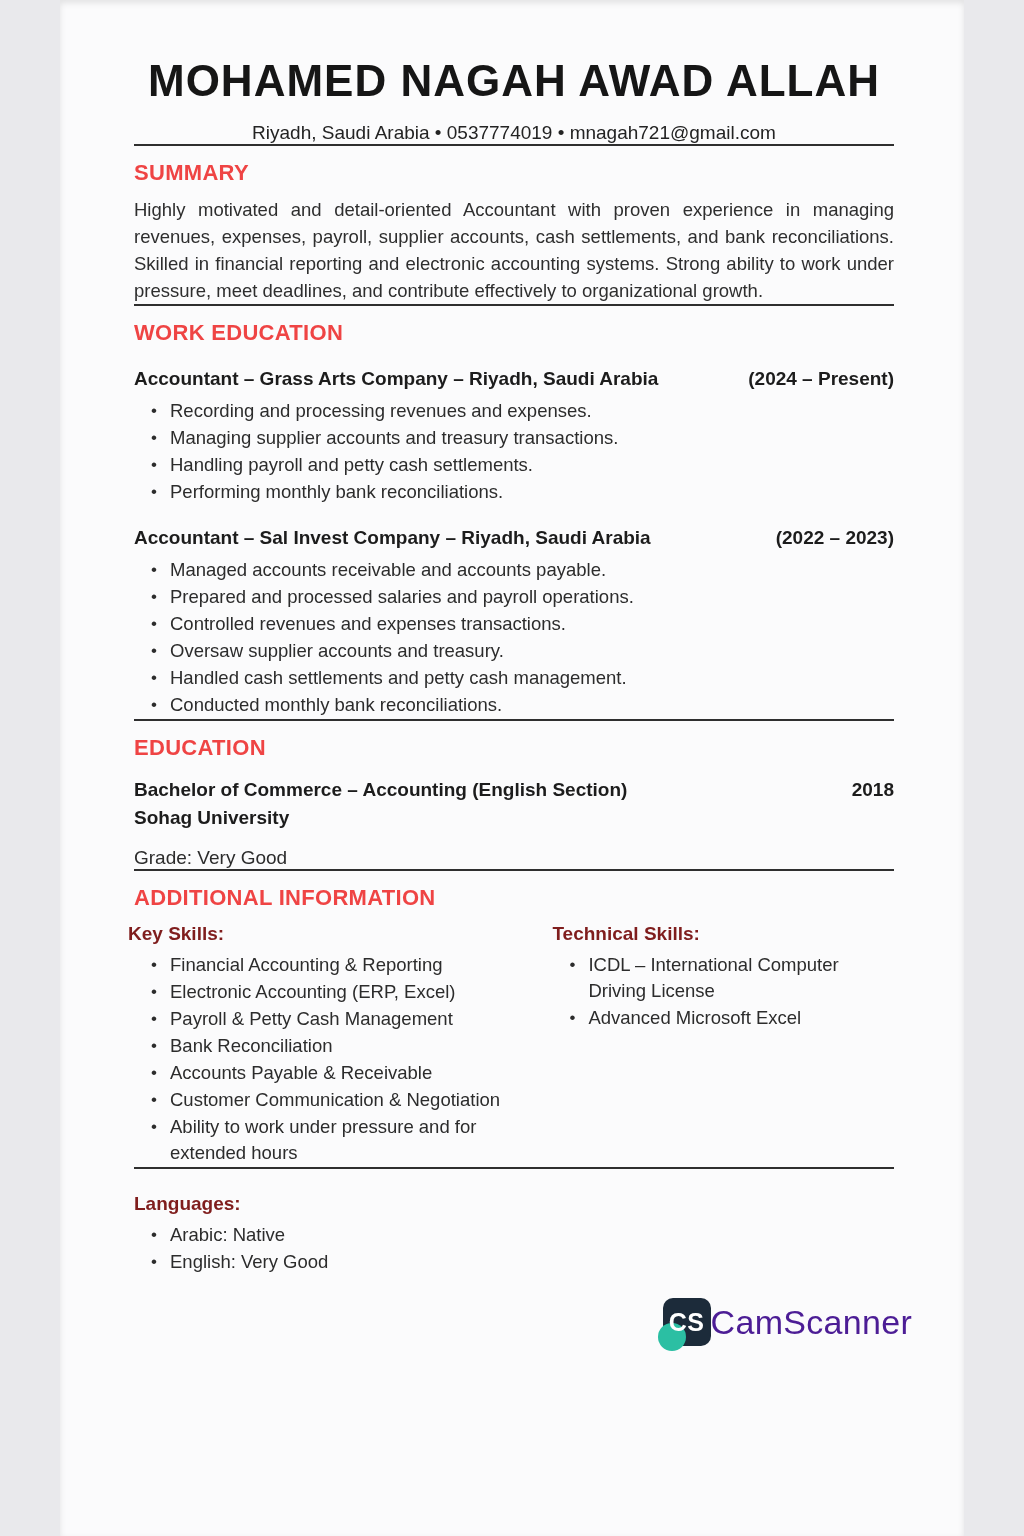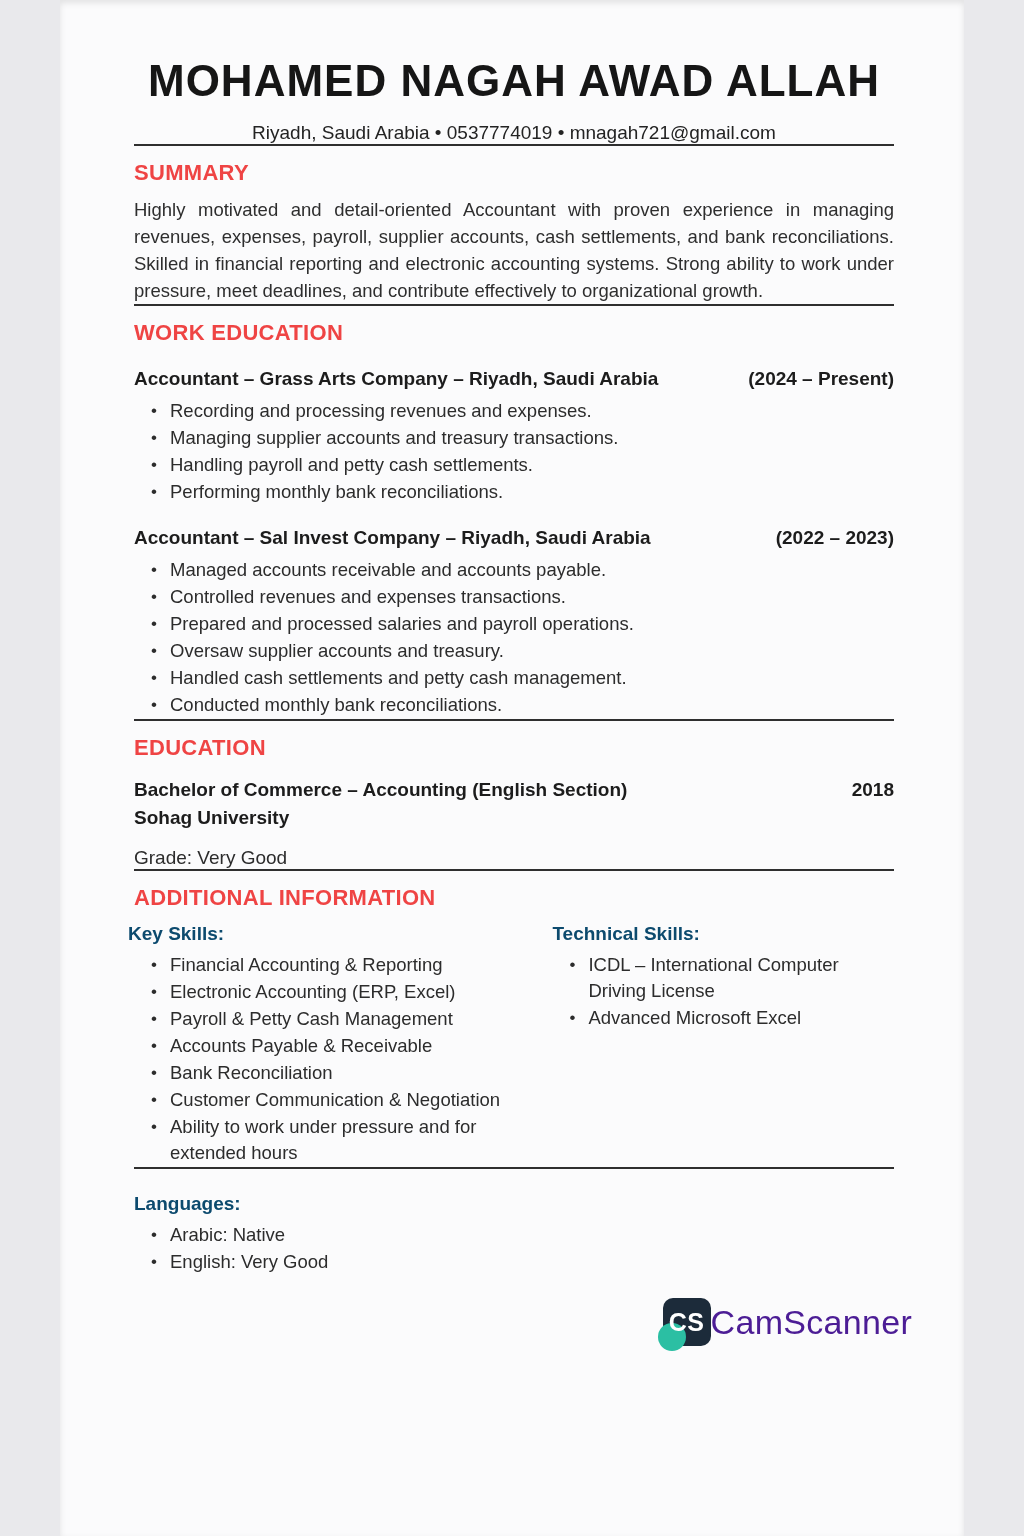--- a/index.html
+++ b/index.html
@@ -118,21 +118,21 @@
   .additional-heading { font-size: 23px; margin-top: 12px; }
   .cols {
     display: flex;
     margin-top: 12px;
   }
   .col-left { width: 54%; }
   .col-right { width: 46%; padding-left: 8px; box-sizing: border-box; }
   .sub-label {
     font-size: 19px;
     font-weight: 700;
-    color: #0c4a6e;
+    color: #7f1d1d;
   }
   .col-left .sub-label { margin-left: -6px; }
   .cols ul.bullets, .languages ul.bullets { margin-top: 7px; }
 
   
   .languages { margin-top: 24px; }
 
   
   .watermark {
     position: absolute;
@@ -211,22 +211,22 @@
         </ul>
       </div>
 
       <div class="job">
         <div class="job-header">
           <span class="job-title">Accountant – Sal Invest Company – Riyadh, Saudi Arabia</span>
           <span class="job-dates">(2022 – 2023)</span>
         </div>
         <ul class="bullets">
           <li>Managed accounts receivable and accounts payable.</li>
+          <li>Prepared and processed salaries and payroll operations.</li>
           <li>Controlled revenues and expenses transactions.</li>
-          <li>Prepared and processed salaries and payroll operations.</li>
           <li>Oversaw supplier accounts and treasury.</li>
           <li>Handled cash settlements and petty cash management.</li>
           <li>Conducted monthly bank reconciliations.</li>
         </ul>
       </div>
 
     </section>
 
     <hr class="rule rule-3">
 
@@ -244,22 +244,22 @@
 
     <section>
       <h2 class="section-heading additional-heading">ADDITIONAL INFORMATION</h2>
       <div class="cols">
         <div class="col-left">
           <div class="sub-label">Key Skills:</div>
           <ul class="bullets">
             <li>Financial Accounting &amp; Reporting</li>
             <li>Electronic Accounting (ERP, Excel)</li>
             <li>Payroll &amp; Petty Cash Management</li>
+            <li>Bank Reconciliation</li>
             <li>Accounts Payable &amp; Receivable</li>
-            <li>Bank Reconciliation</li>
             <li>Customer Communication &amp; Negotiation</li>
             <li>Ability to work under pressure and for extended hours</li>
           </ul>
         </div>
         <div class="col-right">
           <div class="sub-label">Technical Skills:</div>
           <ul class="bullets">
             <li>ICDL – International Computer Driving License</li>
             <li>Advanced Microsoft Excel</li>
           </ul>

